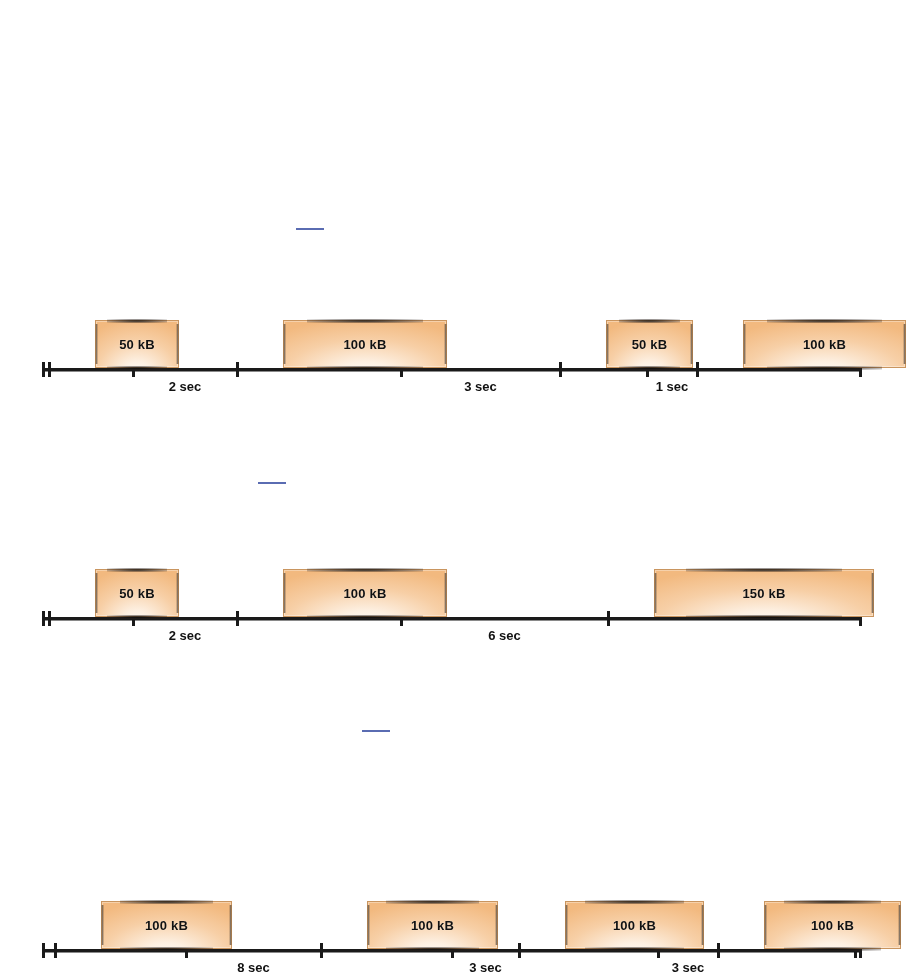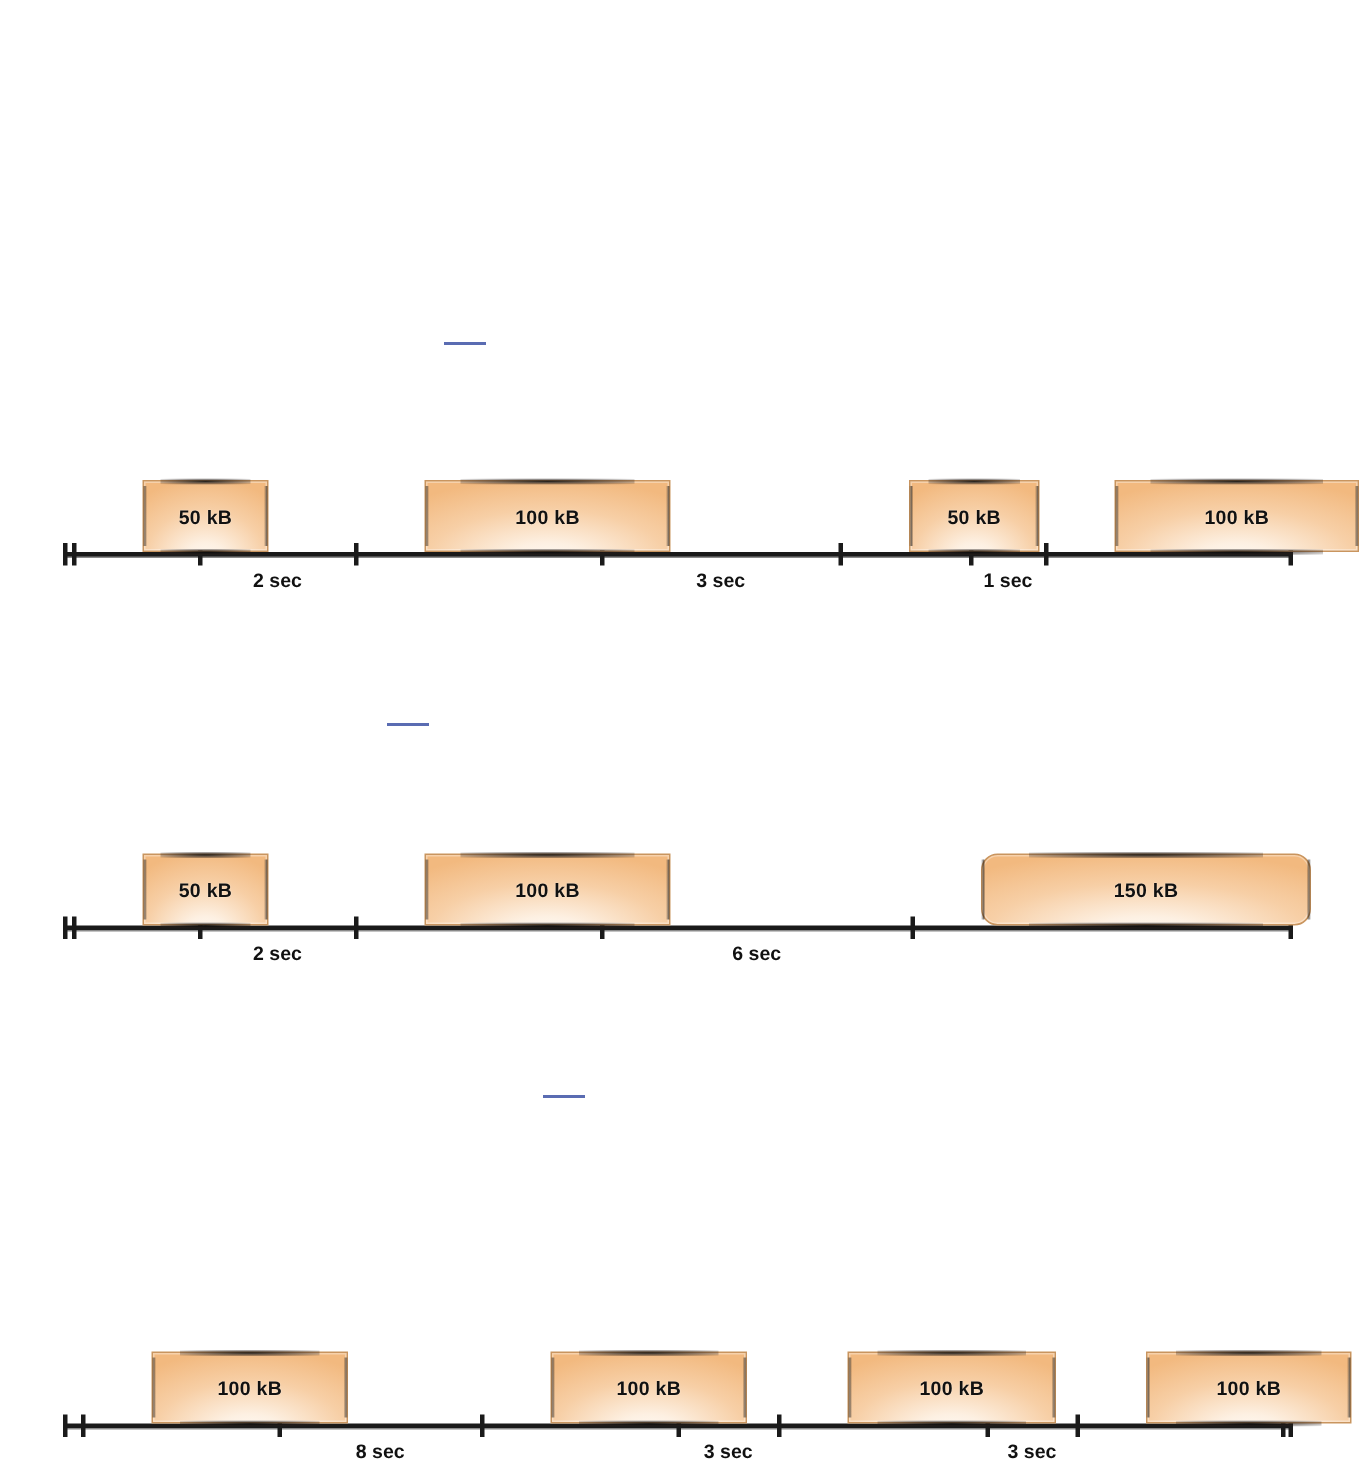--- a/index.html
+++ b/index.html
@@ -173,21 +173,21 @@
       <div class="packet" style="left: 49px; width: 84px; top: 569px; height: 48px;">
         <span class="side-l"></span>
         <span class="side-r"></span>
         <span class="pk-label">50 kB</span>
       </div>
       <div class="packet" style="left: 237px; width: 164px; top: 569px; height: 48px;">
         <span class="side-l"></span>
         <span class="side-r"></span>
         <span class="pk-label">100 kB</span>
       </div>
-      <div class="packet" style="left: 608px; width: 220px; top: 569px; height: 48px; border-radius: 11px;">
+      <div class="packet" style="left: 608px; width: 220px; top: 569px; height: 48px;">
         <span class="side-l"></span>
         <span class="side-r"></span>
         <span class="pk-label">150 kB</span>
       </div>
       <div class="gap-label" style="left: 185px; top: 628px;">2 sec</div>
       <div class="gap-label" style="left: 504.5px; top: 628px;">6 sec</div>
     </div>
   <div class="timeline" id="tl-2" style="top: 0px;">
       <div class="axis-line" style="left: 43px; width: 817px; top: 949px;"></div>
       <div class="tick" style="left: 42px; top: 943px; height: 15px;"></div>

